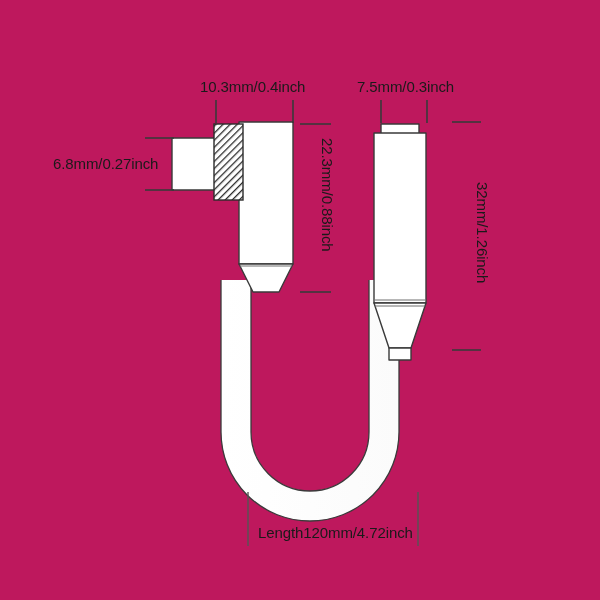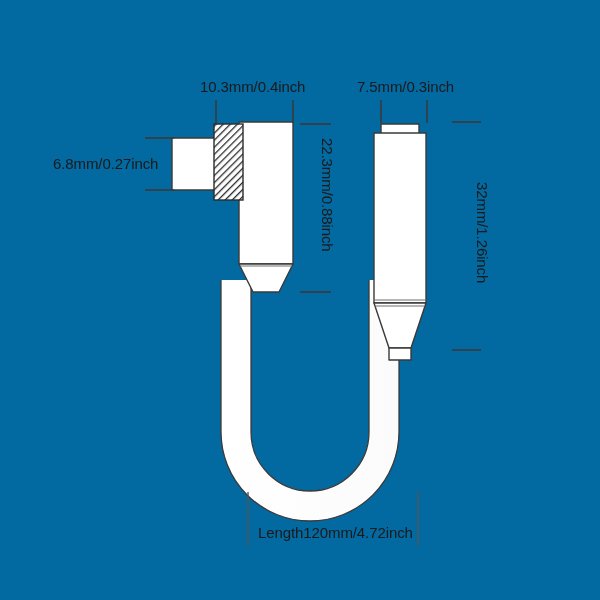--- a/index.html
+++ b/index.html
@@ -5,21 +5,21 @@
 <style>
   html, body {
     margin: 0;
     padding: 0;
     background: #ffffff;
   }
   #diagram-root {
     position: relative;
     width: 600px;
     height: 600px;
-    background: #0369a1;
+    background: #be185d;
     font-family: "Liberation Sans", sans-serif;
     overflow: hidden;
   }
   #diagram-svg {
     position: absolute;
     top: 0;
     left: 0;
     width: 600px;
     height: 600px;
     display: block;

